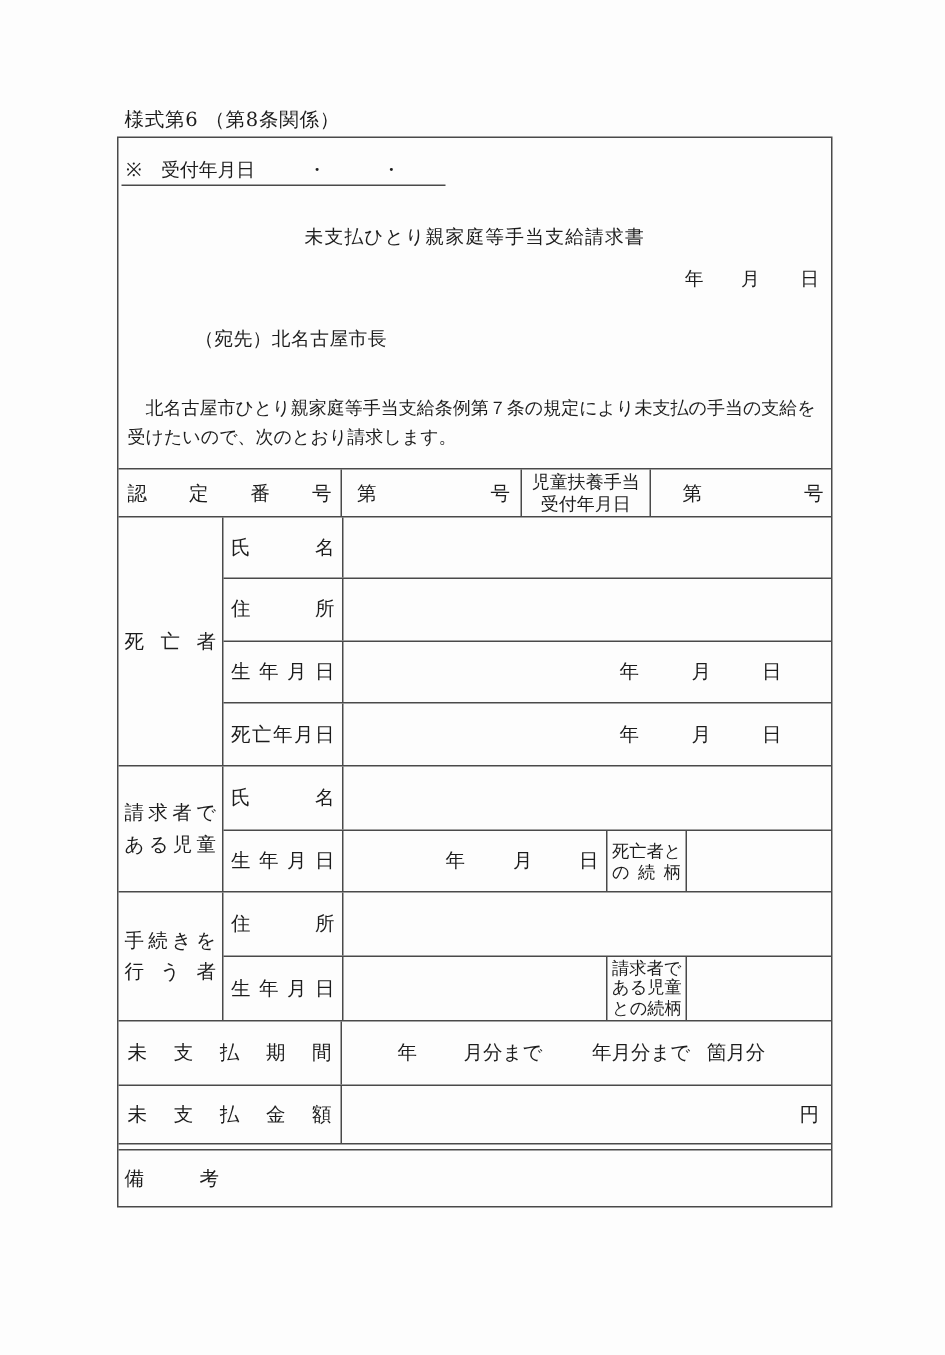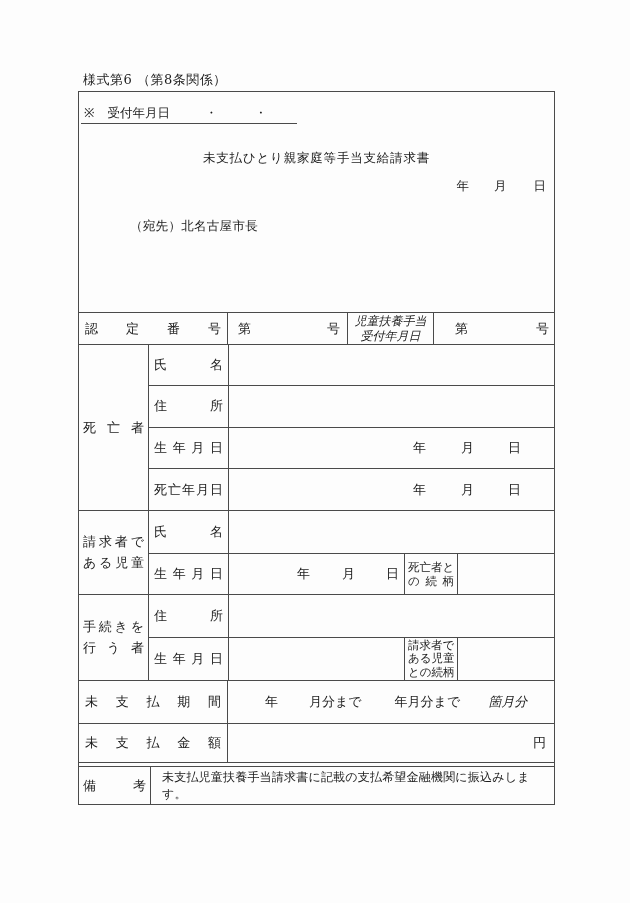--- a/index.html
+++ b/index.html
@@ -46,21 +46,21 @@
   .bl{border-left:1px solid #4a4a4a;}
   .flex1{flex:1;}
   .h32{height:32px}.h39{height:39px}.h40{height:40px}.h42{height:42px}
   .h43{height:43px}.h44{height:44px}.hgap{height:4px}
   .g166{height:166px}.g84{height:84px}.g86{height:86px}
   .rfill{flex:1;}
   .jchars{display:flex;justify-content:space-between;align-items:center;}
   .w-label{width:148px;padding:0 6px;}
   .w-no1{width:120px;justify-content:space-between;padding:0 7px 0 10px;}
   .w-jifu{width:86px;flex-direction:column;justify-content:center;text-align:right;
-          font-size:12px;line-height:15px;font-style:italic;}
+          font-size:12px;line-height:15px;}
   .no2{justify-content:space-between;padding:0 5px 0 21px;}
   .gcell{width:69px;display:flex;flex-direction:column;justify-content:center;
          gap:3px;padding:0 4px;box-sizing:border-box;font-size:13px;}
   .gcell .jchars{width:100%;box-sizing:border-box;}
   .gbody{flex:1;border-left:1px solid #4a4a4a;display:flex;flex-direction:column;}
   .subrow{display:flex;box-sizing:border-box;}
   .subrow + .subrow{border-top:1px solid #4a4a4a;}
   .fl{width:79px;padding:0 5px;}
   .ymdr{justify-content:flex-end;}
   .ymdr .y1{margin-right:35px;}
@@ -69,21 +69,21 @@
   .ymda{width:176px;justify-content:flex-end;}
   .ymda .y1{margin-right:32px;}
   .ymda .y2{margin-right:31px;}
   .ymda .y3{margin-right:5px;}
   .relcell{width:53px;flex-direction:column;justify-content:center;
            font-size:11.5px;line-height:14px;padding:0 3px;gap:0;}
   .relcell .jchars{width:100%;}
   .rel3{line-height:13.5px;font-size:11.5px;}
   .periodcell span{display:inline-block;}
   .ml37{margin-left:37px;}.ml31{margin-left:31px;}.ml33{margin-left:33px;}
-  .ml30{}.ml11{margin-left:28px;font-style:italic;}
+  .ml30{}.ml11{margin-left:11px;}
   .yen{justify-content:flex-end;padding-right:8px;}
   .w-bikou{width:71px;padding:0 4px;}
   .remarks{font-size:12px;padding-left:11px;letter-spacing:.2px;}
 </style>
 </head>
 <body>
 
 <div class="page">
 
   <div class="form-number">様式第6 （第8条関係）</div>
@@ -97,20 +97,21 @@
         <span class="rc-dot1">・</span>
         <span class="rc-dot2">・</span>
       </div>
       <div class="title">未支払ひとり親家庭等手当支給請求書</div>
       <div class="dateline">
         <span class="dy">年</span>
         <span class="dm">月</span>
         <span class="dd">日</span>
       </div>
       <div class="addressee">（宛先）北名古屋市長</div>
+      <div class="bodypar">北名古屋市ひとり親家庭等手当支給条例第７条の規定により未支払の手当の支給を受けたいので、次のとおり請求します。</div>
     </div>
 
     <div class="trow h32">
       <div class="cell w-label jchars">
           <span>認</span>
           <span>定</span>
           <span>番</span>
           <span>号</span>
         </div>
       <div class="cell bl w-no1">
@@ -318,19 +319,16 @@
       </div>
     </div>
 
     <div class="trow hgap"></div>
 
     <div class="trow rfill">
       <div class="cell w-bikou jchars">
           <span>備</span>
           <span>考</span>
         </div>
-      <div class="cell bl flex1 remarks">
-        <span>未支払児童扶養手当請求書に記載の支払希望金融機関に振込みします。</span>
-      </div>
     </div>
 
   </div>
 </div>
 
 </body></html>

